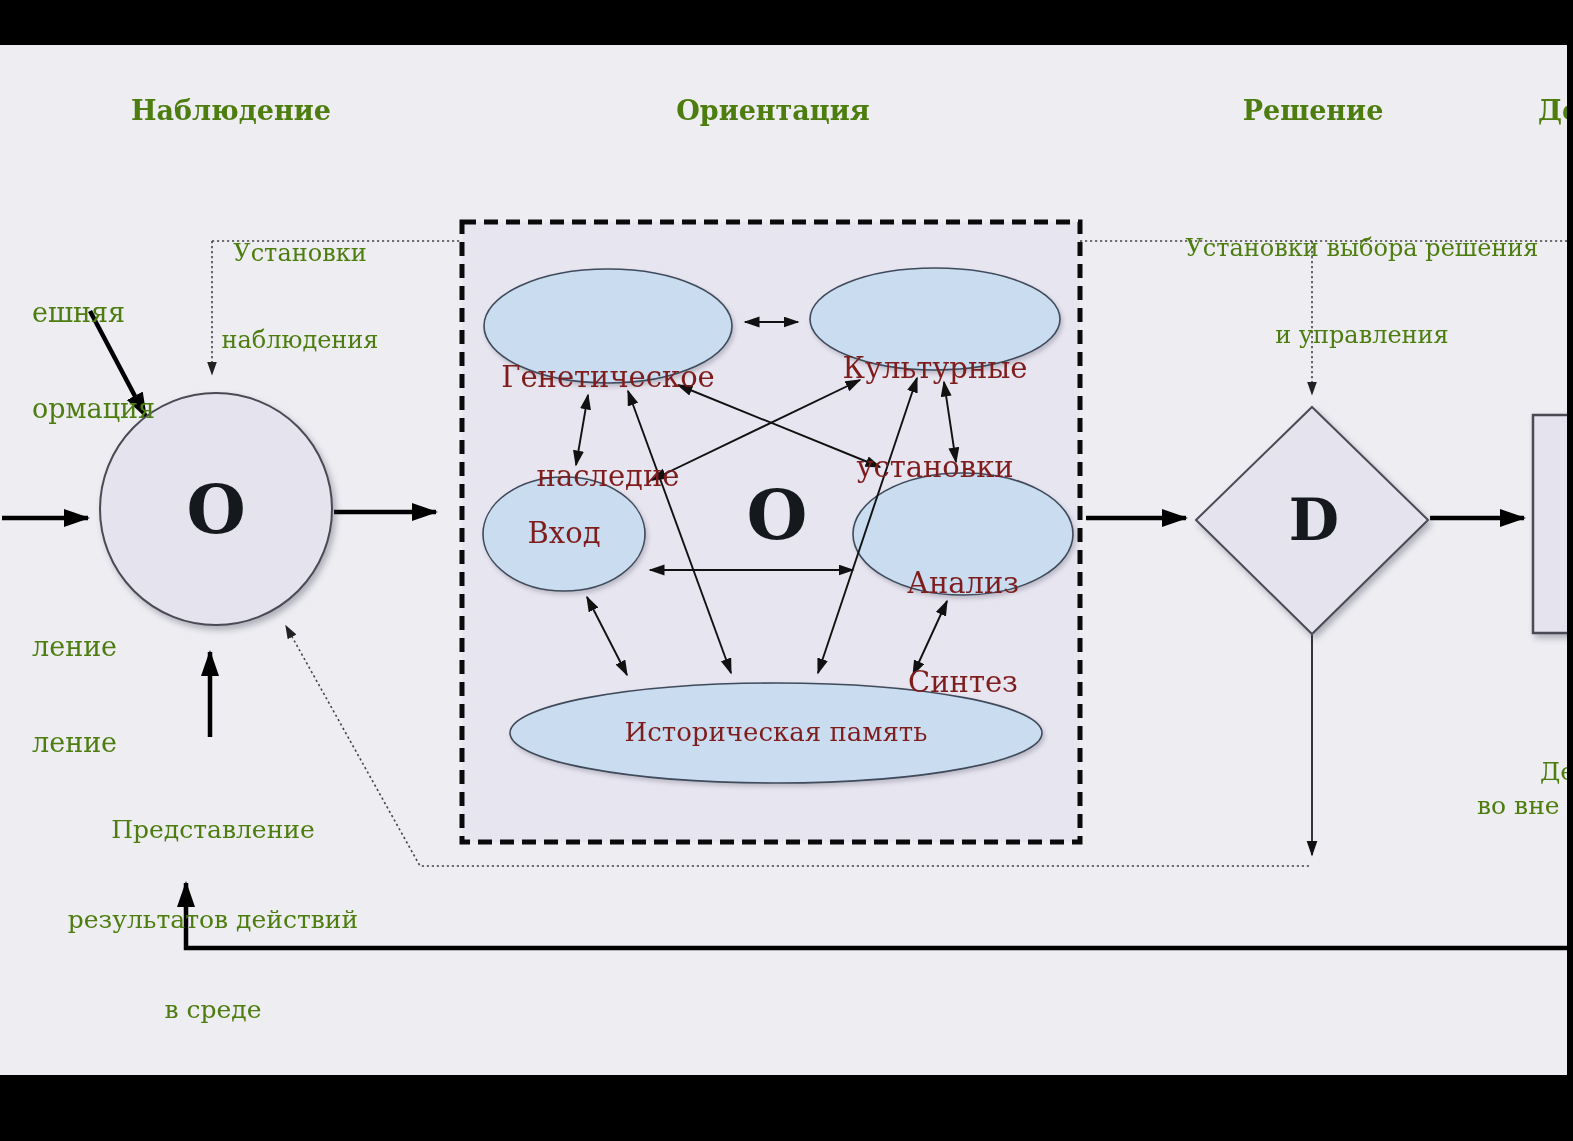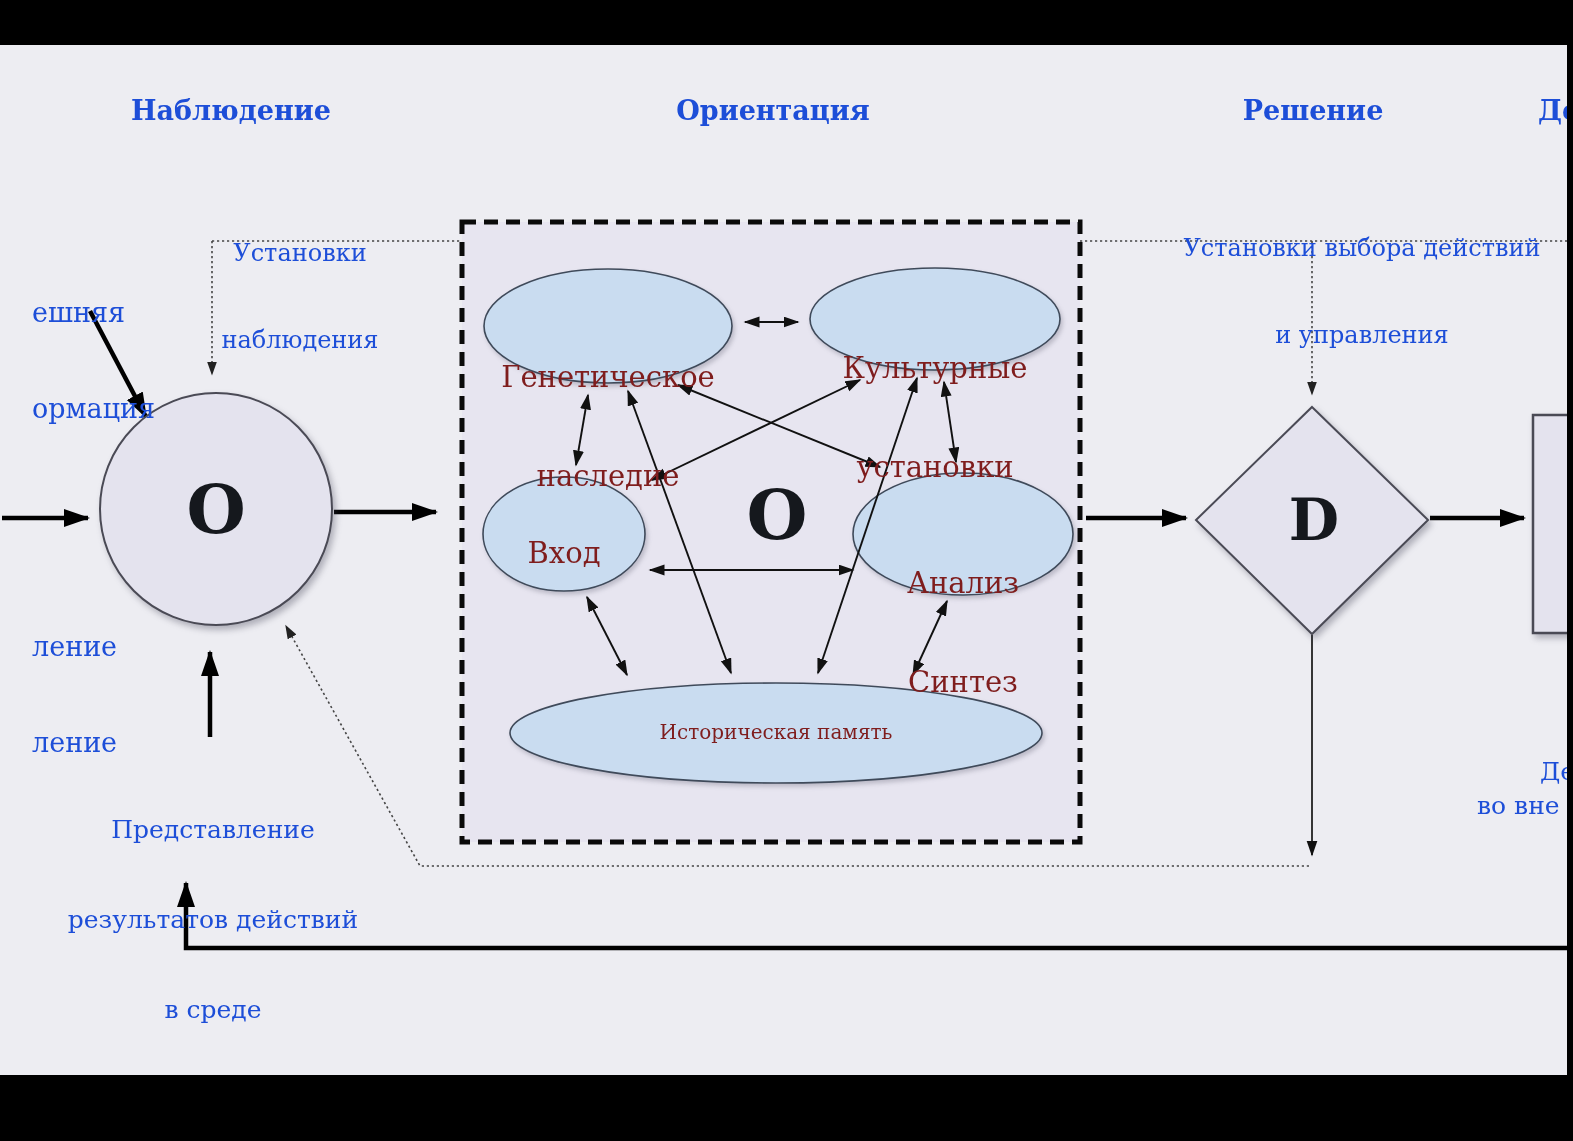--- a/index.html
+++ b/index.html
@@ -5,21 +5,21 @@
   html,body{margin:0;padding:0;}
   body{
     width:1573px;height:1141px;position:relative;background:#000;
     font-family:"DejaVu Serif", serif;overflow:hidden;
   }
   #canvas{
     position:absolute;left:0;top:45px;width:1567px;height:1030px;
     background:#ededf2;overflow:hidden;
   }
   #diagram-svg{position:absolute;left:0;top:0;}
-  .txt{position:absolute;color:#1d4ed8;white-space:pre;}
+  .txt{position:absolute;color:#4d7c0f;white-space:pre;}
   .hdr{font-weight:bold;font-size:27px;text-align:center;}
   .ann{font-size:24px;text-align:center;line-height:29px;}
   .frag{font-size:27px;line-height:32px;text-align:left;margin-left:32px;}
   .nodelbl{color:#7f1d1d;text-align:center;font-size:29px;line-height:33px;}
   .bigletter{font-weight:bold;text-align:center;color:#15181d;}
 </style>
 </head>
 <body>
 
 <div id="canvas">
@@ -84,21 +84,21 @@
   <div class="txt hdr" style="left:81px;top:50px;width:300px;">Наблюдение</div>
   <div class="txt hdr" style="left:623px;top:50px;width:300px;">Ориентация</div>
   <div class="txt hdr" style="left:1163px;top:50px;width:300px;">Решение</div>
   <div class="txt hdr" style="left:1538px;top:50px;width:200px;text-align:left;">Действие</div>
 
   <div class="txt ann" style="left:175px;top:136px;width:250px;">
     <div>Установки</div>
     <div>наблюдения</div>
   </div>
   <div class="txt ann" style="left:1172px;top:131px;width:380px;">
-    <div>Установки выбора действий</div>
+    <div>Установки выбора решения</div>
     <div>и управления</div>
   </div>
   <div class="txt frag" style="left:0px;top:188px;">
     <div>ешняя</div>
     <div>ормация</div>
   </div>
   <div class="txt frag" style="left:0px;top:522px;">
     <div>ление</div>
     <div>ление</div>
   </div>
@@ -115,20 +115,20 @@
   <div class="txt bigletter" style="left:1244px;top:441px;width:140px;font-size:58px;line-height:68px;">D</div>
 
   <div class="txt nodelbl" style="left:488px;top:250px;width:240px;">
     <div>Генетическое</div>
     <div>наследие</div>
   </div>
   <div class="txt nodelbl" style="left:815px;top:241px;width:240px;">
     <div>Культурные</div>
     <div>установки</div>
   </div>
-  <div class="txt nodelbl" style="left:484px;top:472px;width:160px;margin-top:20px;">Вход</div>
+  <div class="txt nodelbl" style="left:484px;top:472px;width:160px;">Вход</div>
   <div class="txt nodelbl" style="left:853px;top:456px;width:220px;">
     <div>Анализ</div>
     <div>Синтез</div>
   </div>
-  <div class="txt nodelbl" style="left:528px;top:671px;width:496px;font-size:20px;">Историческая память</div>
+  <div class="txt nodelbl" style="left:528px;top:671px;width:496px;font-size:26px;">Историческая память</div>
 
 </div>
 
 </body></html>

